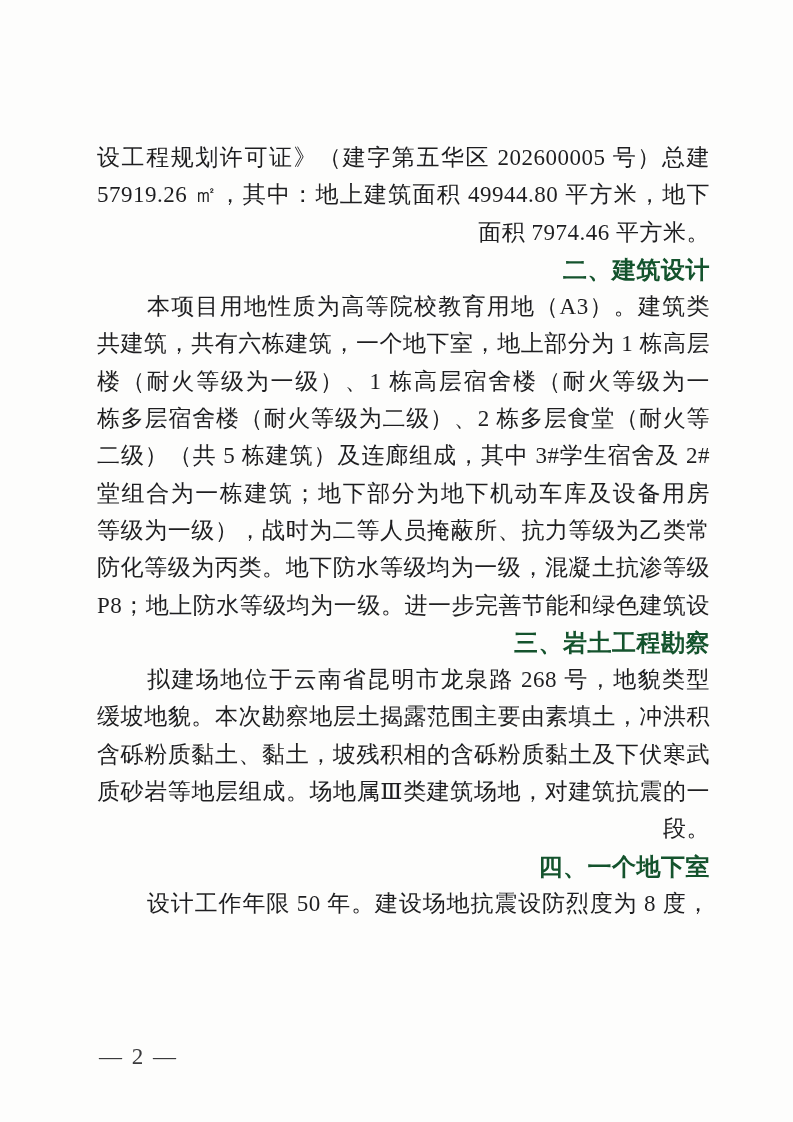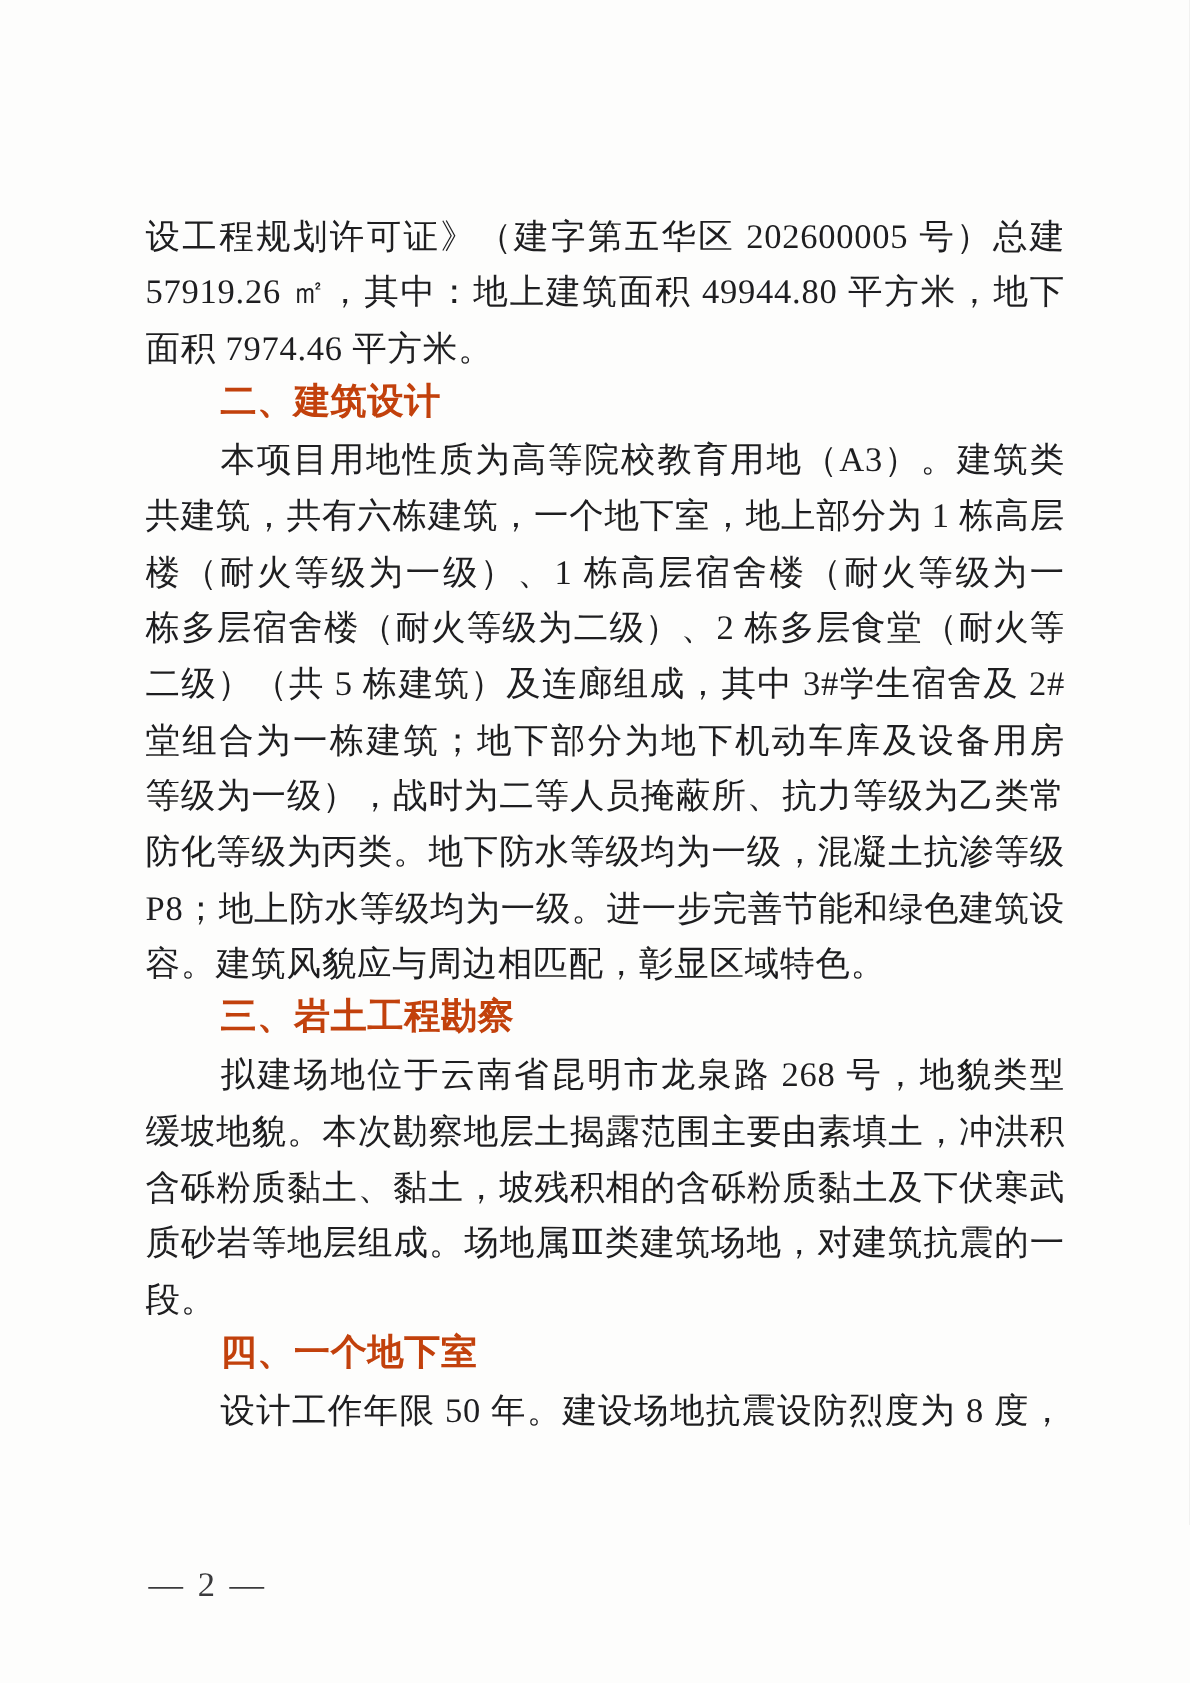--- a/index.html
+++ b/index.html
@@ -22,36 +22,36 @@
     left: 97px;
     top: 139px;
     width: 613px;
   }
   .ln {
     height: 37.3px;
     line-height: 37.3px;
     font-size: 23px;
     letter-spacing: 0.5px;
     overflow: hidden;
-    text-align: left;
+    text-align: right;
   }
   
   .jf {
     text-align: justify;
     text-align-last: justify;
   }
   
   .indent {
     padding-left: 50px;
   }
   .heading {
-    font-family: Liberation Mono, monospace;
+    font-family: Liberation Sans, sans-serif;
     font-weight: bold;
     font-size: 24px;
-    color: #c2410c;
+    color: #14532d;
     padding-left: 50px;
   }
   .footer {
     position: absolute;
     left: 99px;
     top: 1044px;
     font-size: 23px;
     letter-spacing: 2px;
     color: #3a3a3c;
     font-family: "Liberation Serif", "DejaVu Serif", serif;
@@ -72,21 +72,20 @@
 
     <div class="ln jf indent">本项目用地性质为高等院校教育用地（A3）。建筑类别为公</div>
     <div class="ln jf">共建筑，共有六栋建筑，一个地下室，地上部分为 1 栋高层教学</div>
     <div class="ln jf">楼（耐火等级为一级）、1 栋高层宿舍楼（耐火等级为一级）、2</div>
     <div class="ln jf">栋多层宿舍楼（耐火等级为二级）、2 栋多层食堂（耐火等级为</div>
     <div class="ln jf">二级）（共 5 栋建筑）及连廊组成，其中 3#学生宿舍及 2#学生食</div>
     <div class="ln jf">堂组合为一栋建筑；地下部分为地下机动车库及设备用房（耐火</div>
     <div class="ln jf">等级为一级），战时为二等人员掩蔽所、抗力等级为乙类常 6 级、</div>
     <div class="ln jf">防化等级为丙类。地下防水等级均为一级，混凝土抗渗等级为</div>
     <div class="ln jf">P8；地上防水等级均为一级。进一步完善节能和绿色建筑设计内</div>
-    <div class="ln">容。建筑风貌应与周边相匹配，彰显区域特色。</div>
 
     <div class="ln heading">三、岩土工程勘察</div>
 
     <div class="ln jf indent">拟建场地位于云南省昆明市龙泉路 268 号，地貌类型为丘陵</div>
     <div class="ln jf">缓坡地貌。本次勘察地层土揭露范围主要由素填土，冲洪积相的</div>
     <div class="ln jf">含砾粉质黏土、黏土，坡残积相的含砾粉质黏土及下伏寒武系泥</div>
     <div class="ln jf">质砂岩等地层组成。场地属Ⅲ类建筑场地，对建筑抗震的一般地</div>
     <div class="ln">段。</div>
 
     <div class="ln heading">四、一个地下室</div>

